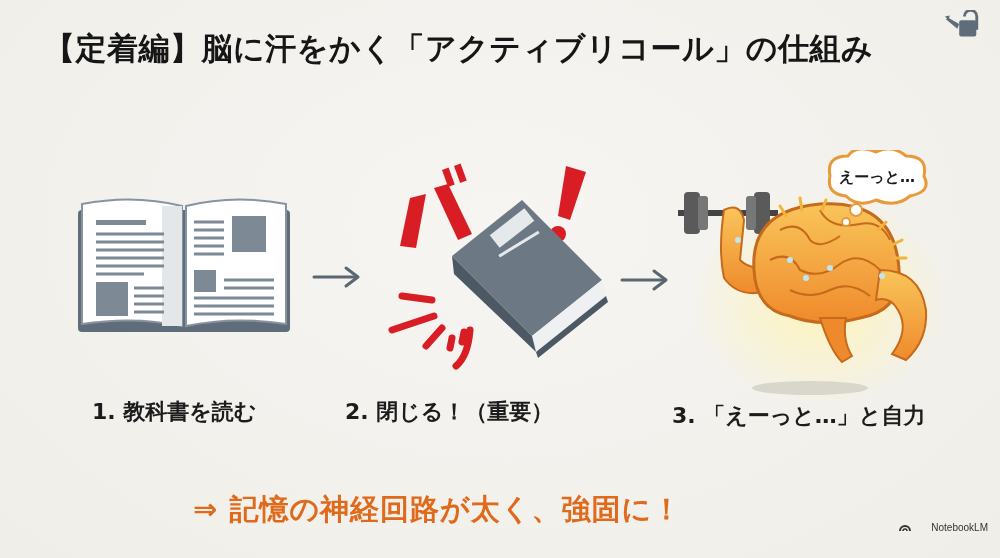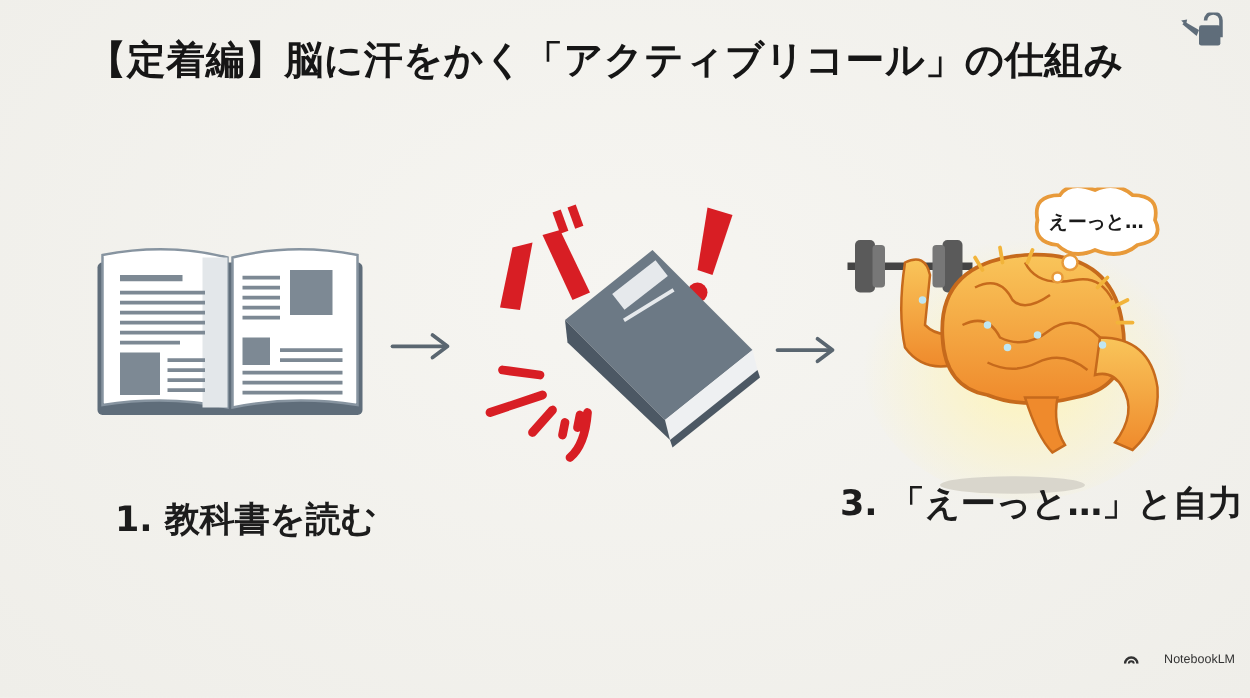--- a/index.html
+++ b/index.html
@@ -19,21 +19,20 @@
     }
     .title {
       position: absolute;
       left: 44px;
       top: 26px;
       font-size: 31px;
       font-weight: bold;
       color: #161616;
       line-height: 44px;
       letter-spacing: 0.5px;
-      margin-left: 26px;
     }
     .title div { white-space: nowrap; }
     .watering-can {
       position: absolute;
       right: 18px;
       top: 10px;
       width: 38px;
       height: 30px;
     }
     .step-fig {
@@ -44,28 +43,28 @@
     .brain { left: 670px; top: 150px; width: 300px; height: 250px; }
     .arrow {
       position: absolute;
       width: 50px;
       height: 24px;
     }
     .arrow-1 { left: 312px; top: 265px; }
     .arrow-2 { left: 620px; top: 268px; }
     .step-label {
       position: absolute;
-      font-size: 28px;
+      font-size: 22px;
       font-weight: bold;
       color: #1c1c1c;
       white-space: nowrap;
     }
     .label-1 { left: 92px; top: 397px; }
     .label-2 { left: 345px; top: 397px; }
-    .label-3 { left: 672px; top: 386px; text-align: left; line-height: 33px; }
+    .label-3 { left: 672px; top: 399px; text-align: left; line-height: 33px; }
     .conclusion {
       position: absolute;
       left: 193px;
       top: 490px;
       font-size: 29px;
       font-weight: bold;
       color: #e06a1b;
       white-space: nowrap;
       letter-spacing: 1px;
     }
@@ -227,24 +226,26 @@
 
     <g>
       <circle cx="176" cy="72" r="4" fill="#fff" stroke="#e89a3a" stroke-width="2"></circle>
       <circle cx="186" cy="60" r="6" fill="#fff" stroke="#e89a3a" stroke-width="2"></circle>
       <path d="M160 26 Q156 6 178 6 Q186 -6 206 2 Q222 -6 236 6 Q258 6 254 26 Q262 42 240 46 Q226 58 206 50 Q188 58 176 46 Q156 44 160 26 Z" fill="#ffffff" stroke="#e89a3a" stroke-width="3"></path>
       <text class="bubble-text" x="207" y="32" text-anchor="middle">えーっと…</text>
     </g>
   </svg>
 
   <div class="step-label label-1">1. 教科書を読む</div>
+  <div class="step-label label-2">2. 閉じる！（重要）</div>
   <div class="step-label label-3">
     <div>3. 「えーっと…」と自力</div>
   </div>
 
+  <div class="conclusion">⇒ 記憶の神経回路が太く、強固に！</div>
 
   <div class="watermark">
     <svg width="12" height="9" viewBox="0 0 12 9">
       <path d="M1 9 A5 5 0 0 1 11 9" fill="none" stroke="#333" stroke-width="2"></path>
       <path d="M4 9 A2 2 0 0 1 8 9" fill="none" stroke="#333" stroke-width="1.5"></path>
     </svg>
     <span>NotebookLM</span>
   </div>
 
 </div>

